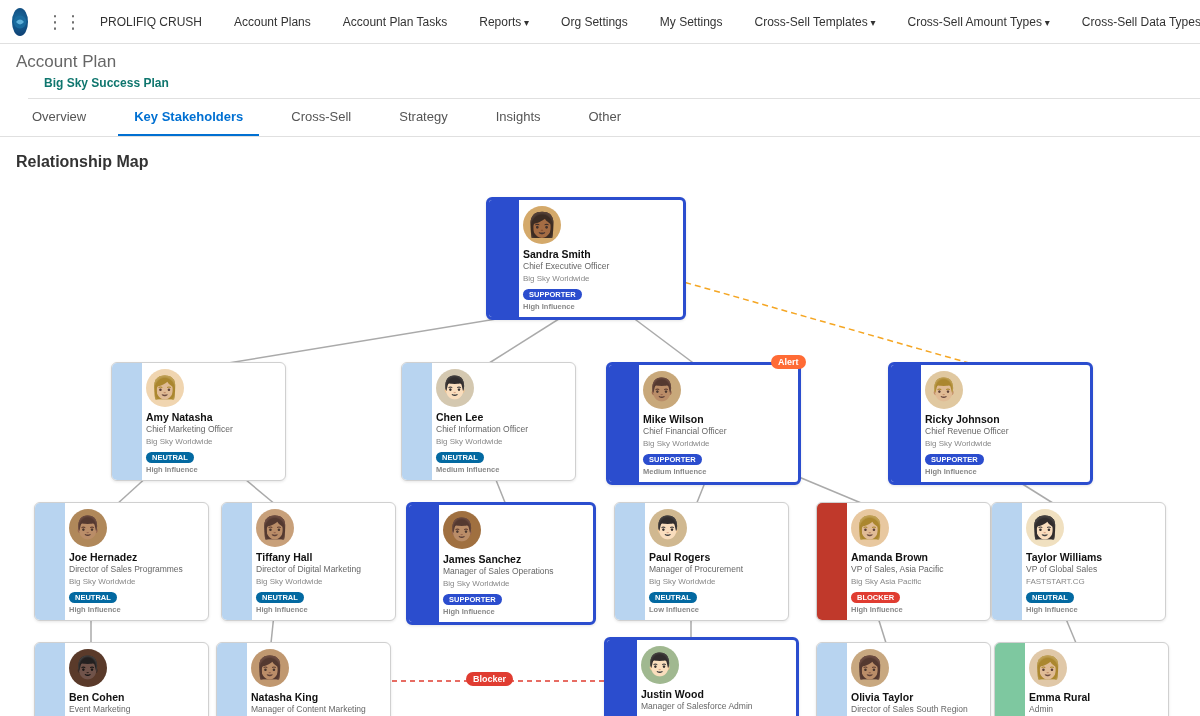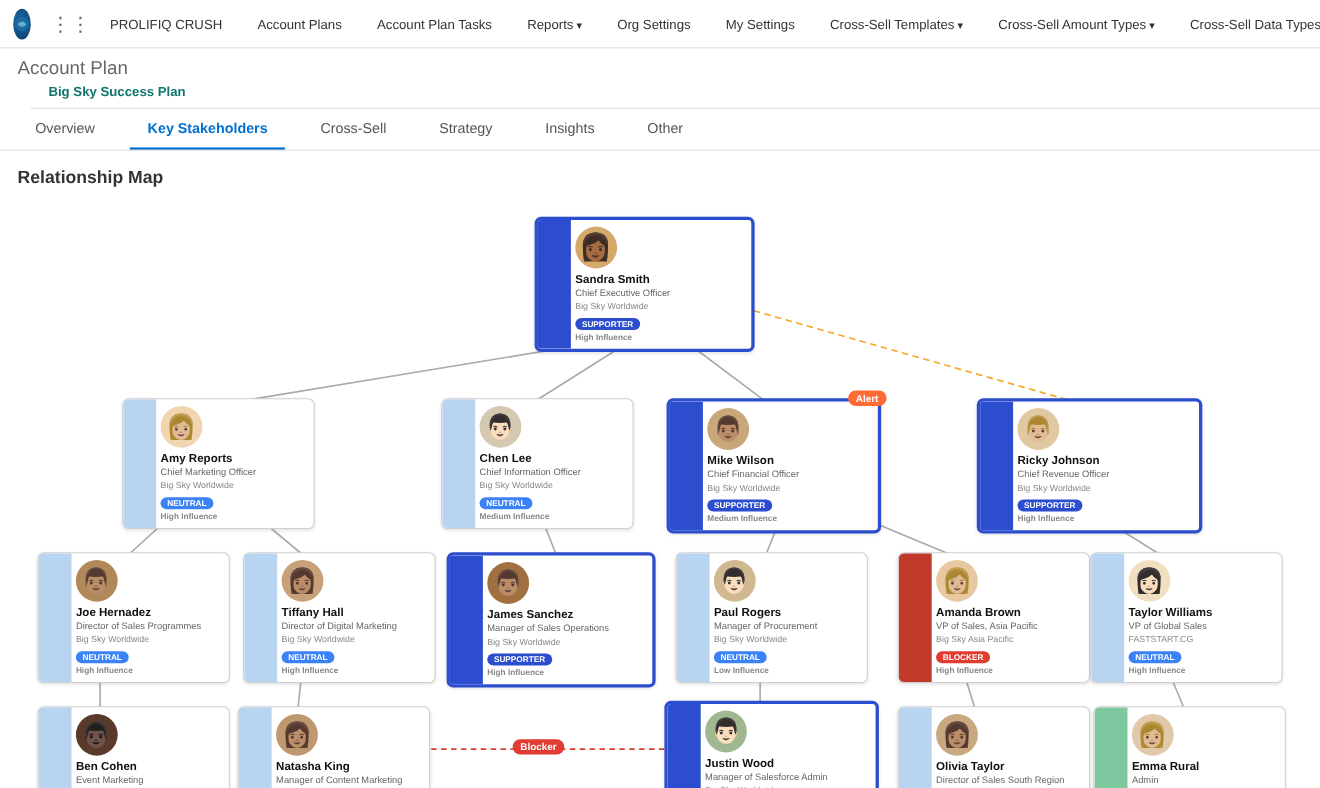--- a/index.html
+++ b/index.html
@@ -53,21 +53,21 @@
     .card-color-bar.light-blue { background: #b8d4f0; }
     .card-color-bar.red { background: #c0392b; }
     .card-color-bar.green { background: #7ec8a0; }
     .card-body { padding: 6px 6px 6px 4px; flex: 1; }
     .card-avatar { width: 38px; height: 38px; border-radius: 50%; background: #ccc; margin-bottom: 4px; overflow: hidden; display: flex; align-items: center; justify-content: center; font-size: 16px; }
     .card-name { font-size: 10.5px; font-weight: 700; color: #111; line-height: 1.2; }
     .card-title { font-size: 8.5px; color: #666; margin-bottom: 2px; line-height: 1.3; }
     .card-company { font-size: 8px; color: #888; margin-bottom: 3px; }
     .badge { display: inline-block; font-size: 7.5px; font-weight: 700; border-radius: 10px; padding: 1px 6px; color: #fff; margin-bottom: 2px; }
     .badge.supporter { background: #2b4dce; }
-    .badge.neutral { background: #3b82f6; }
+    .badge.neutral { background: #0369a1; }
     .badge.blocker { background: #e03c31; }
     .card-influence { font-size: 7.5px; color: #888; font-weight: bold; }
 
     
     .alert-badge {
       position: absolute;
       background: #ff6b35;
       color: #fff;
       font-size: 9px;
       font-weight: 700;
@@ -179,21 +179,21 @@
           <div class="card-influence">High Influence</div>
         </div>
       </div>
     </div>
 
     <div class="card" style="left:95px; top:175px;">
       <div class="card-inner">
         <div class="card-color-bar light-blue"></div>
         <div class="card-body">
           <div class="card-avatar" style="font-size:22px; background:#f0d5b0;">👩🏼</div>
-          <div class="card-name">Amy Reports</div>
+          <div class="card-name">Amy Natasha</div>
           <div class="card-title">Chief Marketing Officer</div>
           <div class="card-company">Big Sky Worldwide</div>
           <span class="badge neutral">NEUTRAL</span>
           <div class="card-influence">High Influence</div>
         </div>
       </div>
     </div>
 
     <div class="card" style="left:385px; top:175px;">
       <div class="card-inner">

